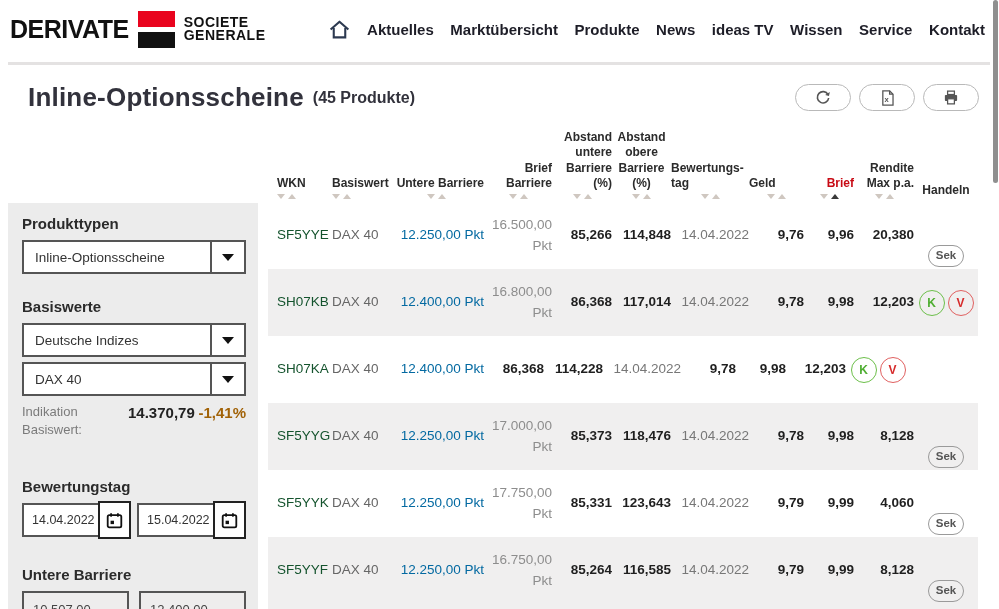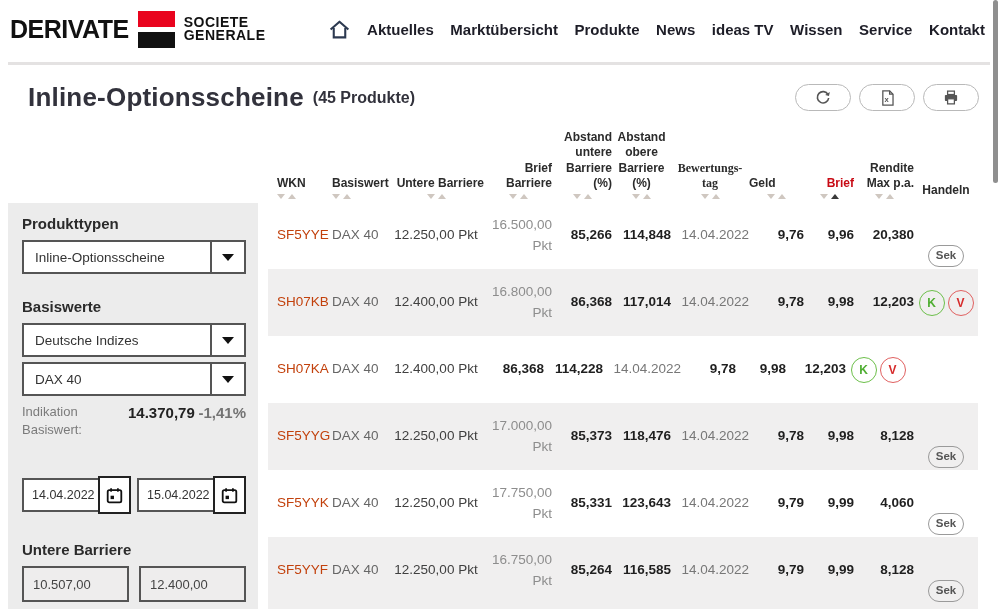--- a/index.html
+++ b/index.html
@@ -40,21 +40,21 @@
     align-items:stretch; margin-bottom:5px; cursor:pointer; }
   .selectbox .val { flex:1; display:flex; align-items:center; padding-left:11px;
     font-size:13.5px; color:#333; }
   .selectbox .caret { width:34px; border-left:2px solid #555; display:flex;
     align-items:center; justify-content:center; }
   .caret-tri { width:0; height:0; border-left:6px solid transparent;
     border-right:6px solid transparent; border-top:7px solid #111; }
   .indication { display:flex; margin-top:7px; align-items:flex-start; }
   .ind-label { width:84px; font-size:13px; color:#7b7b7b; line-height:1.4; }
   .ind-value { font-size:15px; font-weight:700; color:#222; margin-left:22px; margin-top:1px; }
-  .ind-change { margin-left:auto; font-size:15px; font-weight:700; color:#737373; margin-top:1px; }
+  .ind-change { margin-left:auto; font-size:15px; font-weight:700; color:#a16207; margin-top:1px; }
   .date-row { display:flex; justify-content:space-between; }
   .date-group { display:flex; }
   .date-input { width:76px; height:34px; background:#fff; border:2px solid #555; border-right:none;
     display:flex; align-items:center; padding-left:8px; font-size:12.5px; color:#333; }
   .cal-btn { width:33px; height:38px; margin-top:-2px; background:#fff; border:2px solid #222;
     display:flex; align-items:center; justify-content:center; cursor:pointer; }
   .bar-row { display:flex; justify-content:space-between; }
   .bar-input { width:107px; height:36px; background:#eeeded; border:2px solid #555;
     display:flex; align-items:center; padding-left:9px; font-size:13px; color:#444; }
 
@@ -67,35 +67,35 @@
   .sorts { display:flex; gap:3px; margin-top:2px; justify-content:center; }
   .sorts.left { justify-content:flex-start; }
   .tri-dn { width:0; height:0; border-left:4px solid transparent; border-right:4px solid transparent;
     border-top:5px solid #cfc7c0; }
   .tri-up { width:0; height:0; border-left:4px solid transparent; border-right:4px solid transparent;
     border-bottom:5px solid #cfc7c0; }
   .tri-up.on { border-bottom-color:#3a3a3a; }
   .trow { display:flex; align-items:center; height:67px; }
   .trow:nth-child(odd) { background:#f0efef; }
   .cell { font-size:13.5px; line-height:1.5; }
-  .c1 { width:55px; padding-left:9px; color:#c2410c; }
+  .c1 { width:55px; padding-left:9px; color:#14532d; }
   .c2 { width:65px; padding-left:9px; color:#666; }
-  .c3 { width:96px; text-align:center; color:#404040; }
+  .c3 { width:96px; text-align:right; color:#0369a1; }
   .c4 { width:68px; text-align:right; color:#8d8d8d; }
   .c5 { width:60px; text-align:right; color:#1f1f1f; font-weight:700; }
   .c6 { width:59px; text-align:right; color:#1f1f1f; font-weight:700; }
   .c7 { width:78px; text-align:right; color:#777; }
   .c8 { width:55px; text-align:right; color:#1f1f1f; font-weight:700; }
   .c9 { width:50px; text-align:right; color:#1f1f1f; font-weight:700; }
   .c10 { width:60px; text-align:right; color:#1f1f1f; font-weight:700; }
   .c11 { width:64px; display:flex; justify-content:center; gap:3px; }
   .h1{width:55px;padding-left:9px;} .h2{width:65px;padding-left:9px;}
   .h3{width:96px;text-align:right;} .h4{width:68px;text-align:right;}
   .h5{width:60px;text-align:right;} .h6{width:59px;text-align:center;}
-  .h7{width:78px;text-align:center;font-family:Liberation Serif, serif;} .h8{width:55px;}
+  .h7{width:78px;} .h8{width:55px;}
   .h9{width:50px;text-align:right;} .h10{width:60px;text-align:right;}
   .h11{width:64px;text-align:center;}
   .badge-sek { min-width:32px; height:22px; padding:0 7px; border:1px solid #9a9a9a;
     border-radius:12px; display:flex; align-items:center; justify-content:center;
     font-size:11.5px; font-weight:700; color:#555; cursor:pointer; background:#fff0;margin-top:40px; }
   .badge-k, .badge-v { width:26px; height:26px; border-radius:50%; display:flex;
     align-items:center; justify-content:center; font-size:12px; font-weight:800; cursor:pointer; }
   .badge-k { border:1.5px solid #6cbf4a; color:#4fae32; }
   .badge-v { border:1.5px solid #e06060; color:#d62b2b; }
   .part-row { height:5px; background:#f0efef; }
@@ -193,20 +193,21 @@
         </span>
     </div>
     <div class="indication">
       <span class="ind-label">Indikation Basiswert:</span>
       <span class="ind-value">14.370,79</span>
       <span class="ind-change">-1,41%</span>
     </div>
   </div>
 
   <div class="sb-group" style="margin-top:39px;">
+    <div class="sb-h">Bewertungstag</div>
     <div class="date-row">
       <div class="date-group">
         <span class="date-input">14.04.2022</span>
         <span class="cal-btn">
           <svg width="17" height="17" viewBox="0 0 16 16">
               <rect x="1.6" y="3" width="12.8" height="11.4" rx="1.5" fill="none" stroke="#111" stroke-width="1.7"></rect>
               <line x1="4.8" y1="1.2" x2="4.8" y2="4.4" stroke="#111" stroke-width="1.7"></line>
               <line x1="11.2" y1="1.2" x2="11.2" y2="4.4" stroke="#111" stroke-width="1.7"></line>
               <rect x="4.3" y="8.2" width="3.2" height="3.2" fill="#111"></rect>
             </svg>

